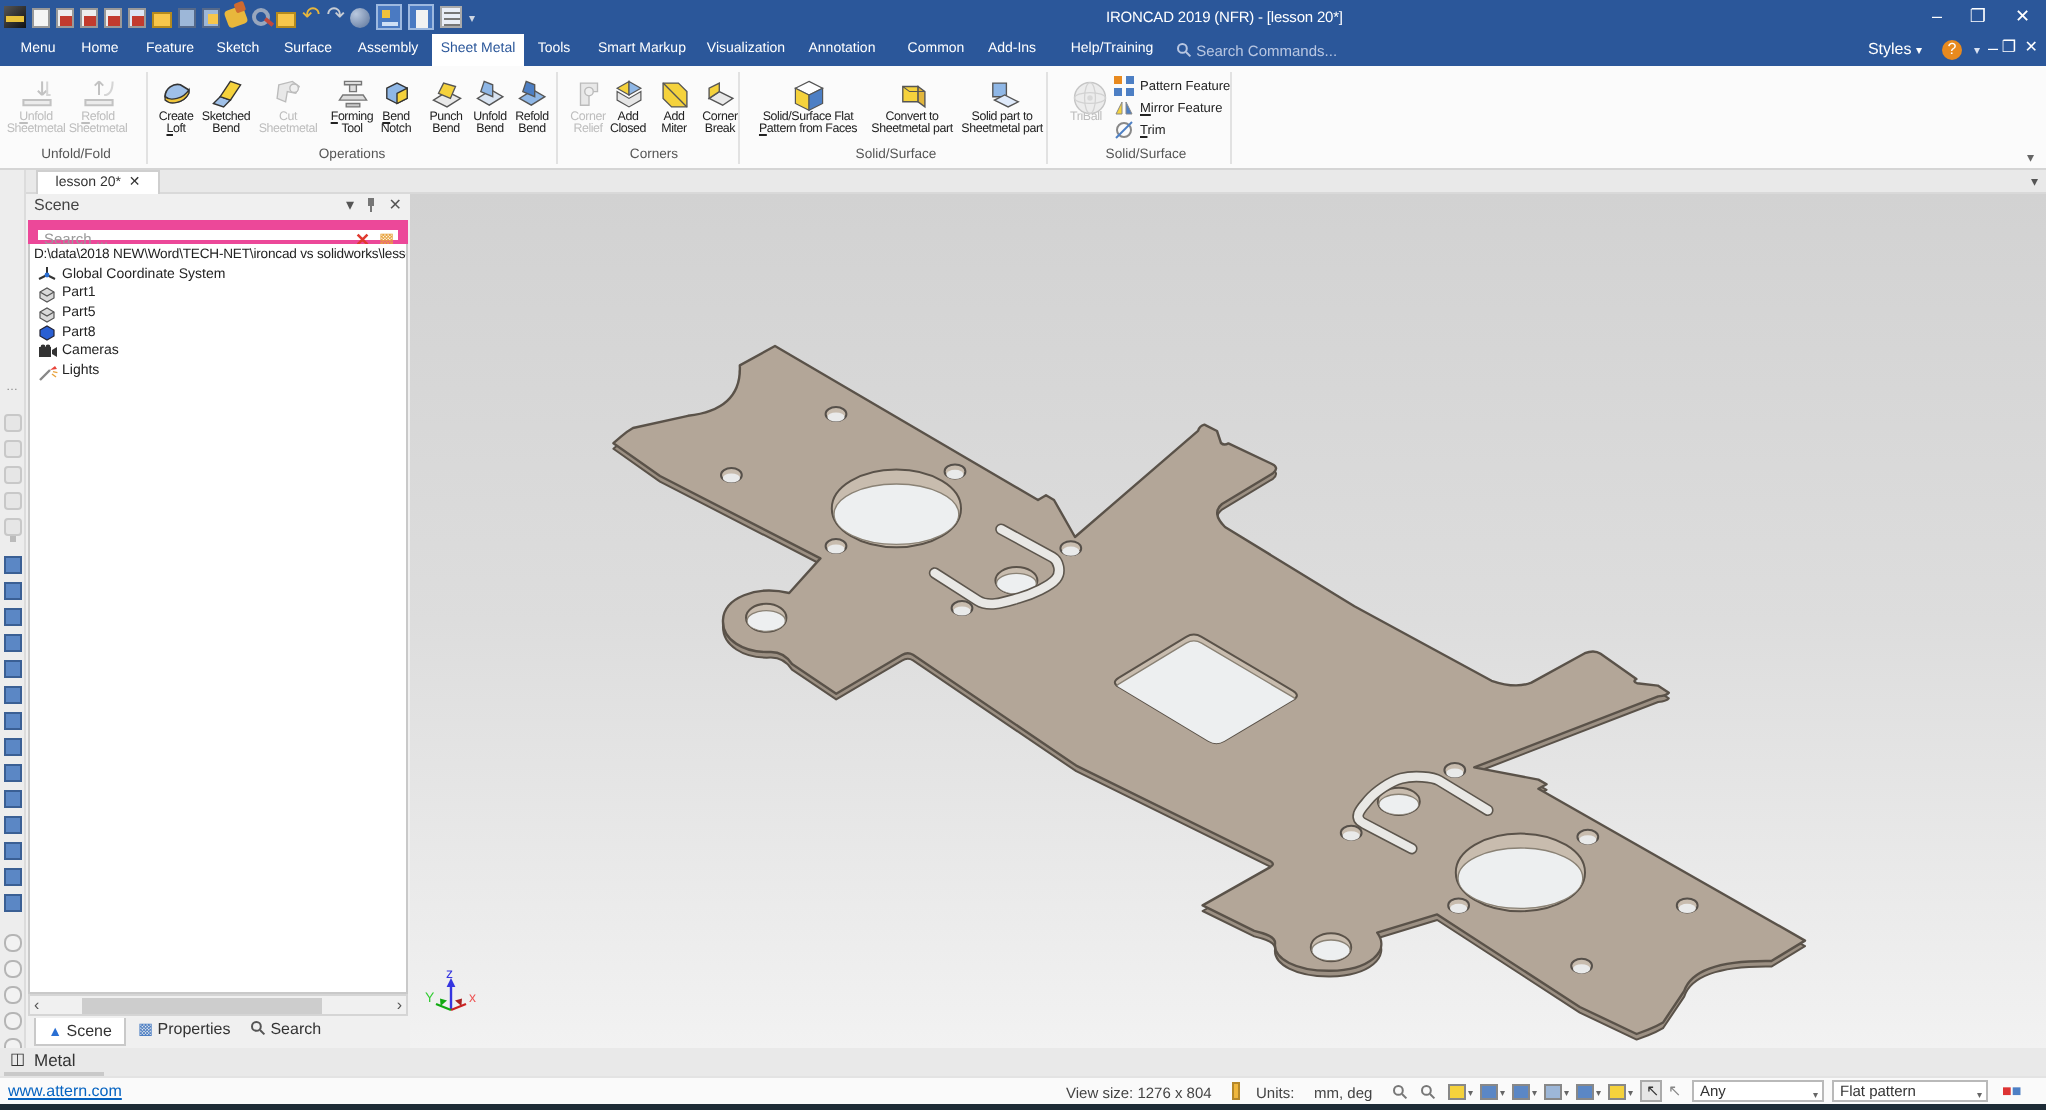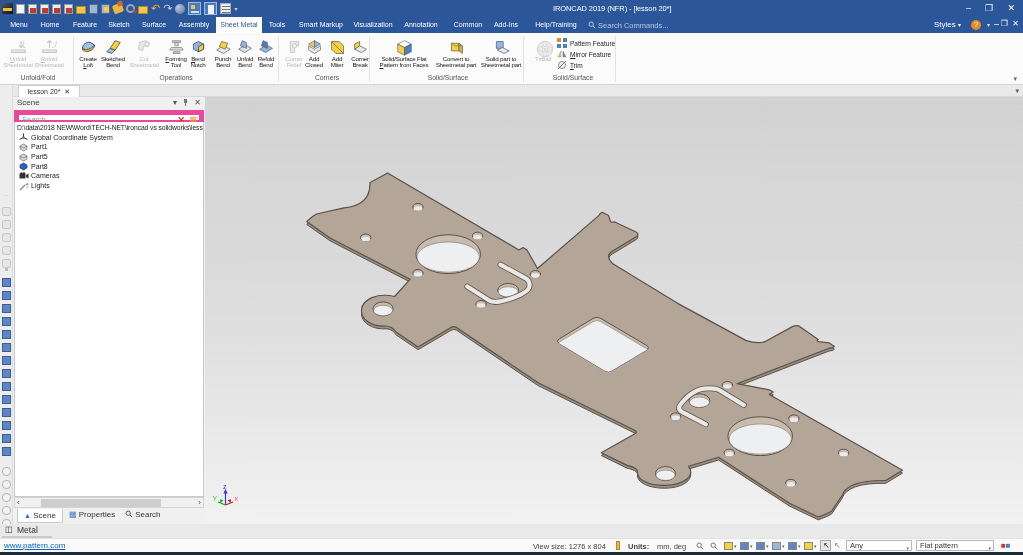--- a/index.html
+++ b/index.html
@@ -457,24 +457,24 @@
 <text x="234.5" y="501" font-size="7" fill="#e55" font-family="Liberation Sans, sans-serif">x</text>
 <text x="212.5" y="501" font-size="7" fill="#3c3" font-family="Liberation Sans, sans-serif">Y</text>
     </svg>
   </div>
 <div class="abs" id="shapes">
   <span style="position:absolute;left:5px;top:1px;font-size:8px">◫</span>
   <span style="position:absolute;left:17px;top:1px">Metal</span>
   <div style="position:absolute;left:2px;top:12px;width:50px;height:2px;background:#c9c9c9"></div>
 </div>
 <div class="abs" id="status">
-    <a style="position:absolute;left:4px;top:2px;color:#0563c1;text-decoration:underline;font-size:8px">www.pattern.com</a>
+    <a style="position:absolute;left:4px;top:2px;color:#0563c1;text-decoration:underline;font-size:8px">www.attern.com</a>
     <span style="position:absolute;left:533px;top:3px;color:#444">View size: 1276 x  804</span>
     <span style="position:absolute;left:616px;top:2px;width:4px;height:9px;background:#f0b73c;border:1px solid #b5882a"></span>
-    <span style="position:absolute;left:628px;top:3px;color:#444;font-weight:bold">Units:</span>
+    <span style="position:absolute;left:628px;top:3px;color:#444;font-weight:normal">Units:</span>
     <span style="position:absolute;left:657px;top:3px;color:#444">mm, deg</span>
     <span style="position:absolute;left:696px;top:3px"><svg width="8" height="8" viewBox="0 0 8 8" style="vertical-align:-1px">
         <circle cx="3.2" cy="3.2" r="2.2" fill="none" stroke="#777" stroke-width="1"></circle>
         <line x1="5" y1="5" x2="7.2" y2="7.2" stroke="#777" stroke-width="1"></line>
       </svg></span>
     <span style="position:absolute;left:710px;top:3px"><svg width="8" height="8" viewBox="0 0 8 8" style="vertical-align:-1px">
         <circle cx="3.2" cy="3.2" r="2.2" fill="none" stroke="#777" stroke-width="1"></circle>
         <line x1="5" y1="5" x2="7.2" y2="7.2" stroke="#777" stroke-width="1"></line>
       </svg></span>
     <span style="position:absolute;left:724px;top:3px;width:9px;height:8px;background:#f5d23c;border:1px solid #888"></span>

